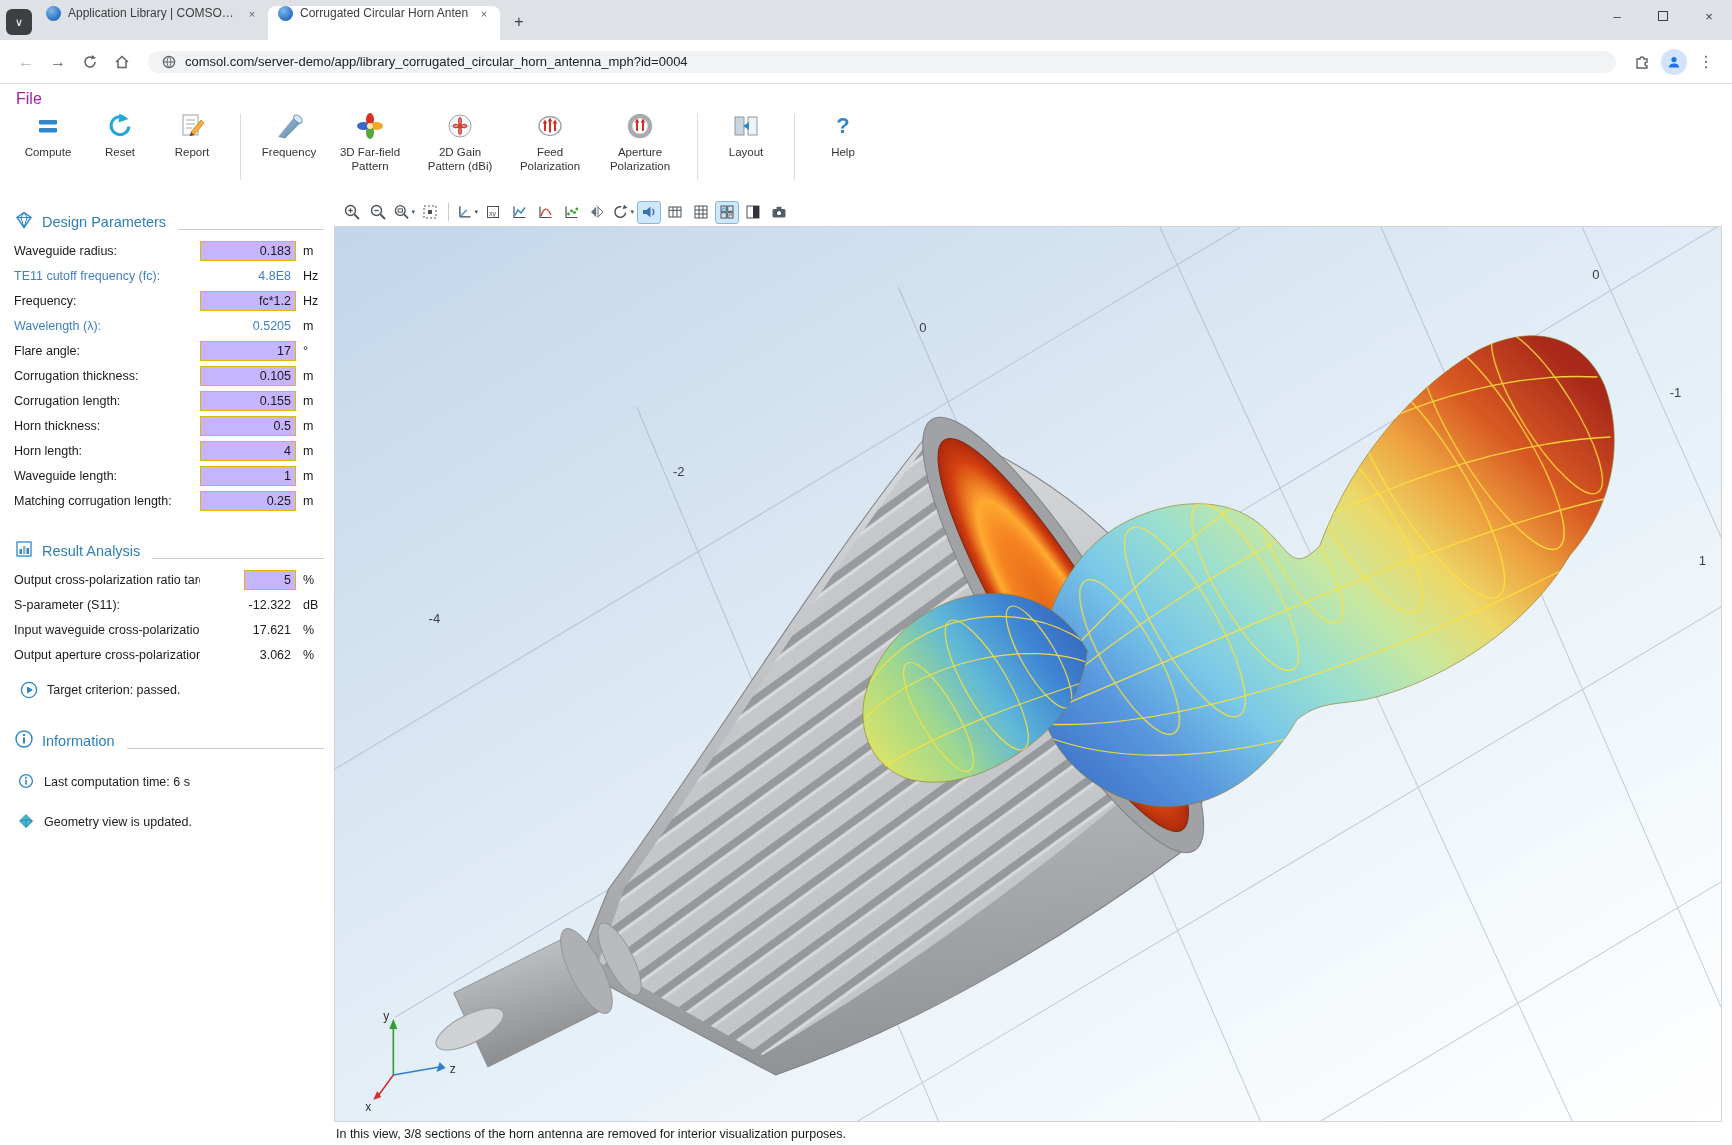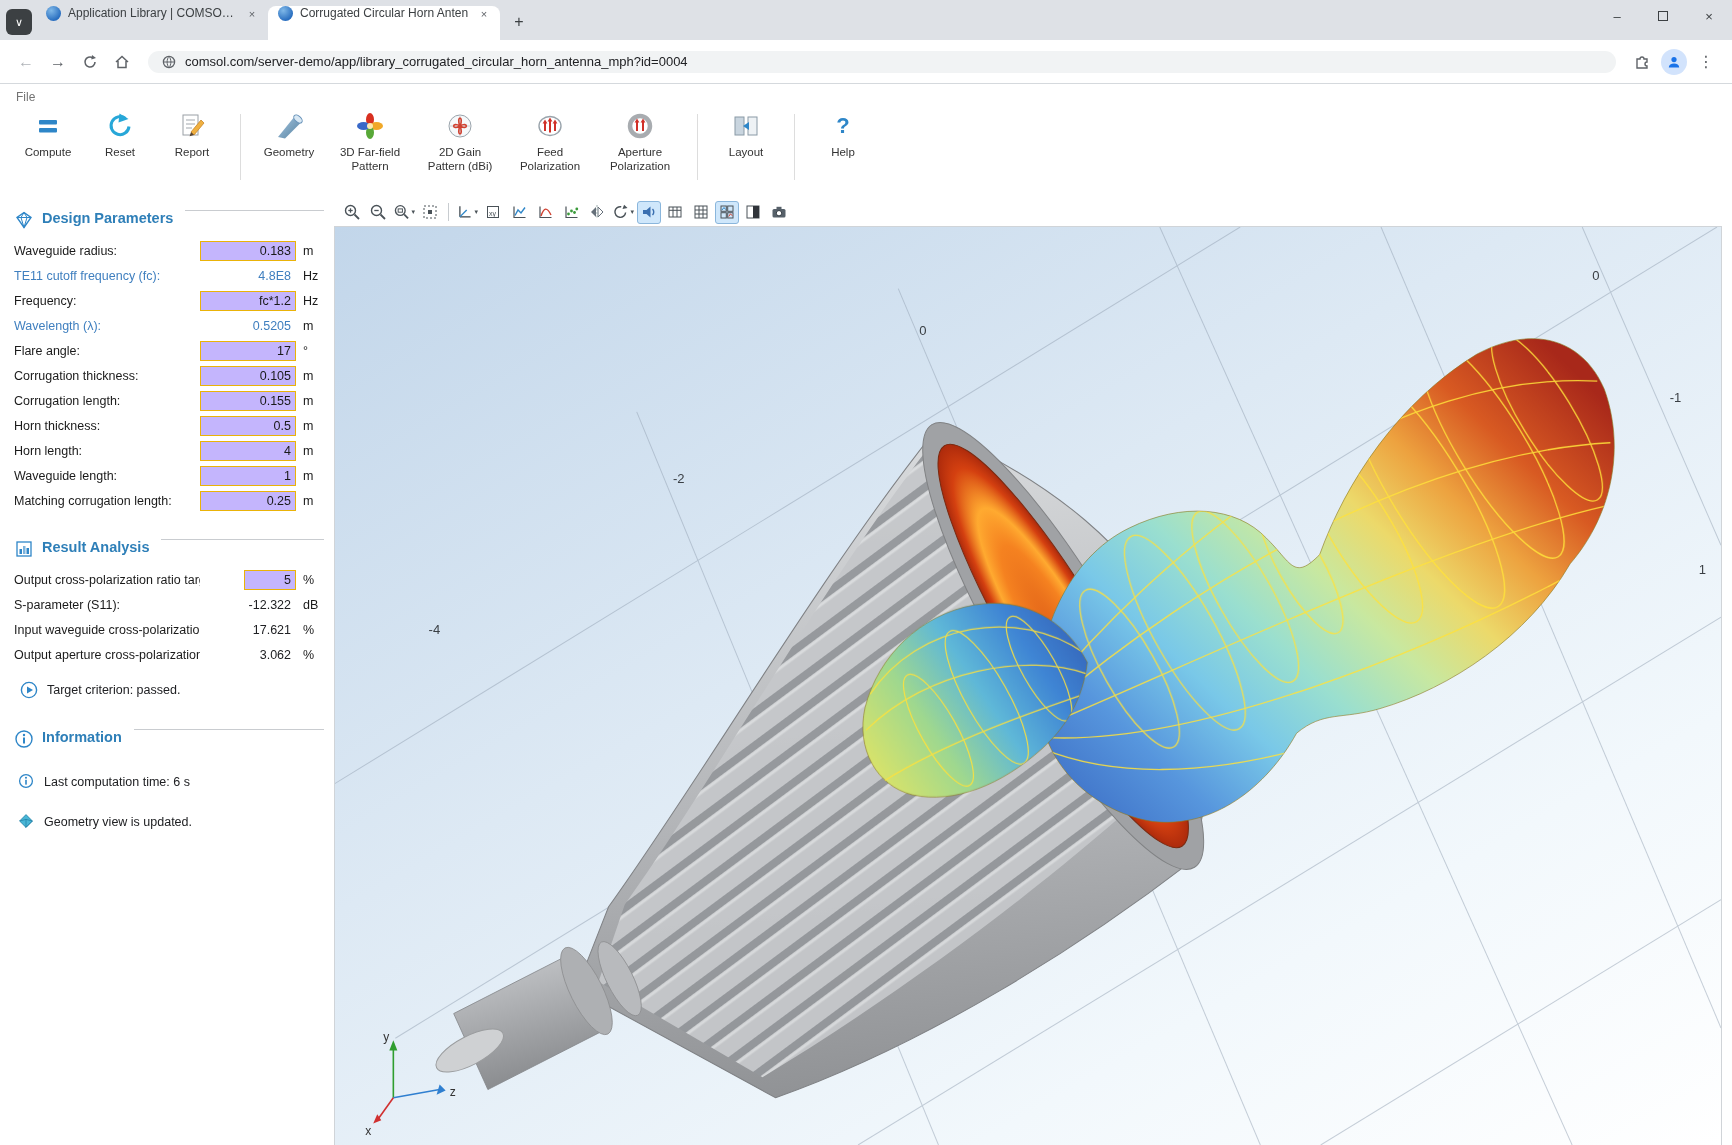--- a/index.html
+++ b/index.html
@@ -25,35 +25,35 @@
 
   .urlrow { height:44px; background:#fff; display:flex; align-items:center; padding:0 10px; border-bottom:1px solid #d5d9dd; }
   .navbtn { width:32px; height:32px; display:flex; align-items:center; justify-content:center; font-size:16px; color:#5f6368; border-radius:50%; }
   .navbtn.dim { color:#b0b4b8; }
   .urlpill { flex:1; height:22px; margin:0 10px; background:#f1f3f4; border-radius:16px; display:flex; align-items:center;
              padding:0 14px; gap:9px; font-size:13px; color:#202124; }
   .rightbtn { width:32px; height:32px; display:flex; align-items:center; justify-content:center; border-radius:50%; color:#5f6368; }
   .avatar { width:26px; height:26px; border-radius:50%; background:#d2e3fc; display:flex; align-items:center; justify-content:center; }
 
   
-  .filemenu { font-size:12px; color:#737373; padding:6px 0 2px 16px; height:22px; }
+  .filemenu { font-size:16px; color:#a21caf; padding:6px 0 2px 16px; height:22px; }
   .ribbon { display:flex; align-items:flex-start; padding:4px 0 6px 12px; height:92px; }
   .rbtn { min-width:72px; max-width:90px; padding:0 4px; display:flex; flex-direction:column; align-items:center; gap:3px; }
   .rbtn .ric { width:34px; height:32px; display:flex; align-items:center; justify-content:center; }
   .rbtn .rlabel { font-size:11.5px; color:#333; text-align:center; line-height:1.25; }
   .rsep { width:1px; height:66px; background:#ddd; margin:4px 12px 0 12px; }
   .qmark { font-size:22px; font-weight:bold; color:#2e86c8; }
 
   
   .main { display:flex; height:948px; }
   .sidebar { width:334px; padding:2px 10px 0 14px; flex:0 0 auto; }
   .graphics { flex:1; margin-right:10px; display:flex; flex-direction:column; }
 
   
-  .sechead { display:flex; align-items:flex-start; gap:8px; margin-top:10px; margin-bottom:8px;font-weight:bold; }
+  .sechead { display:flex; align-items:flex-end; gap:8px; margin-top:10px; margin-bottom:8px; }
   .sechead .sectitle { font-size:14.5px; color:#2e7fb8; }
   .sechead .rule { flex:1; height:1px; background:#c9ccd0; margin-left:4px; }
   .prow { display:grid; grid-template-columns:1fr 96px 28px; align-items:center; height:25px; }
   .plabel { font-size:12.5px; color:#1a1a1a; white-space:nowrap; overflow:hidden; }
   .plabel.derived { color:#3f7fbf; }
   .pinput { width:96px; height:20px; border:1px solid #eab308; background:#c4b5fd; font-family:inherit;
             font-size:12.5px; text-align:right; padding:0 4px; color:#1a1a1a; }
   .pinput.small { width:52px; justify-self:end; }
   .pvalue { width:96px; text-align:right; padding-right:5px; font-size:12.5px; }
   .pvalue.derived { color:#3f7fbf; }
@@ -184,21 +184,21 @@
           <defs>
             <linearGradient id="gcone" x1="0" y1="0" x2="1" y2="1">
               <stop offset="0" stop-color="#a8c8e2"></stop>
               <stop offset="1" stop-color="#54809f"></stop>
             </linearGradient>
           </defs>
           <polygon points="4,26 21,5 27.5,11 11,27.5" fill="url(#gcone)"></polygon>
           <ellipse cx="24" cy="8" rx="5" ry="3" transform="rotate(42 24 8)" fill="#d8e8f4" stroke="#6a94ba"></ellipse>
         </svg>
     </span>
-    <span class="rlabel">Geometry</span>
+    <span class="rlabel">Frequency</span>
   </div>
   <div class="rbtn">
     <span class="ric">
       <svg width="30" height="30" viewBox="0 0 30 30">
           <ellipse cx="15" cy="8.5" rx="4" ry="6.5" fill="#d83020"></ellipse>
           <ellipse cx="21.5" cy="15" rx="6.5" ry="4" fill="#f0a828"></ellipse>
           <ellipse cx="15" cy="21.5" rx="4" ry="6.5" fill="#58a838"></ellipse>
           <ellipse cx="8.5" cy="15" rx="6.5" ry="4" fill="#3868c8"></ellipse>
           <circle cx="15" cy="15" r="3" fill="#fde9b0"></circle>
         </svg>
@@ -666,14 +666,15 @@
           <polygon points="104,835 110,841 101,845" fill="#2f7fd0"></polygon>
           <line x1="58" y1="848" x2="42" y2="870" stroke="#d03030" stroke-width="1.6"></line>
           <polygon points="38,873 46,870 42,864" fill="#d03030"></polygon>
           <text x="48" y="793" font-size="12" fill="#333">y</text>
           <text x="114" y="846" font-size="12" fill="#333">z</text>
           <text x="30" y="884" font-size="12" fill="#333">x</text>
         </g>
       </svg>
     </div>
 
+    <div class="caption">In this view, 3/8 sections of the horn antenna are removed for interior visualization purposes.</div>
   </section>
 </div>
 
 </body></html>

